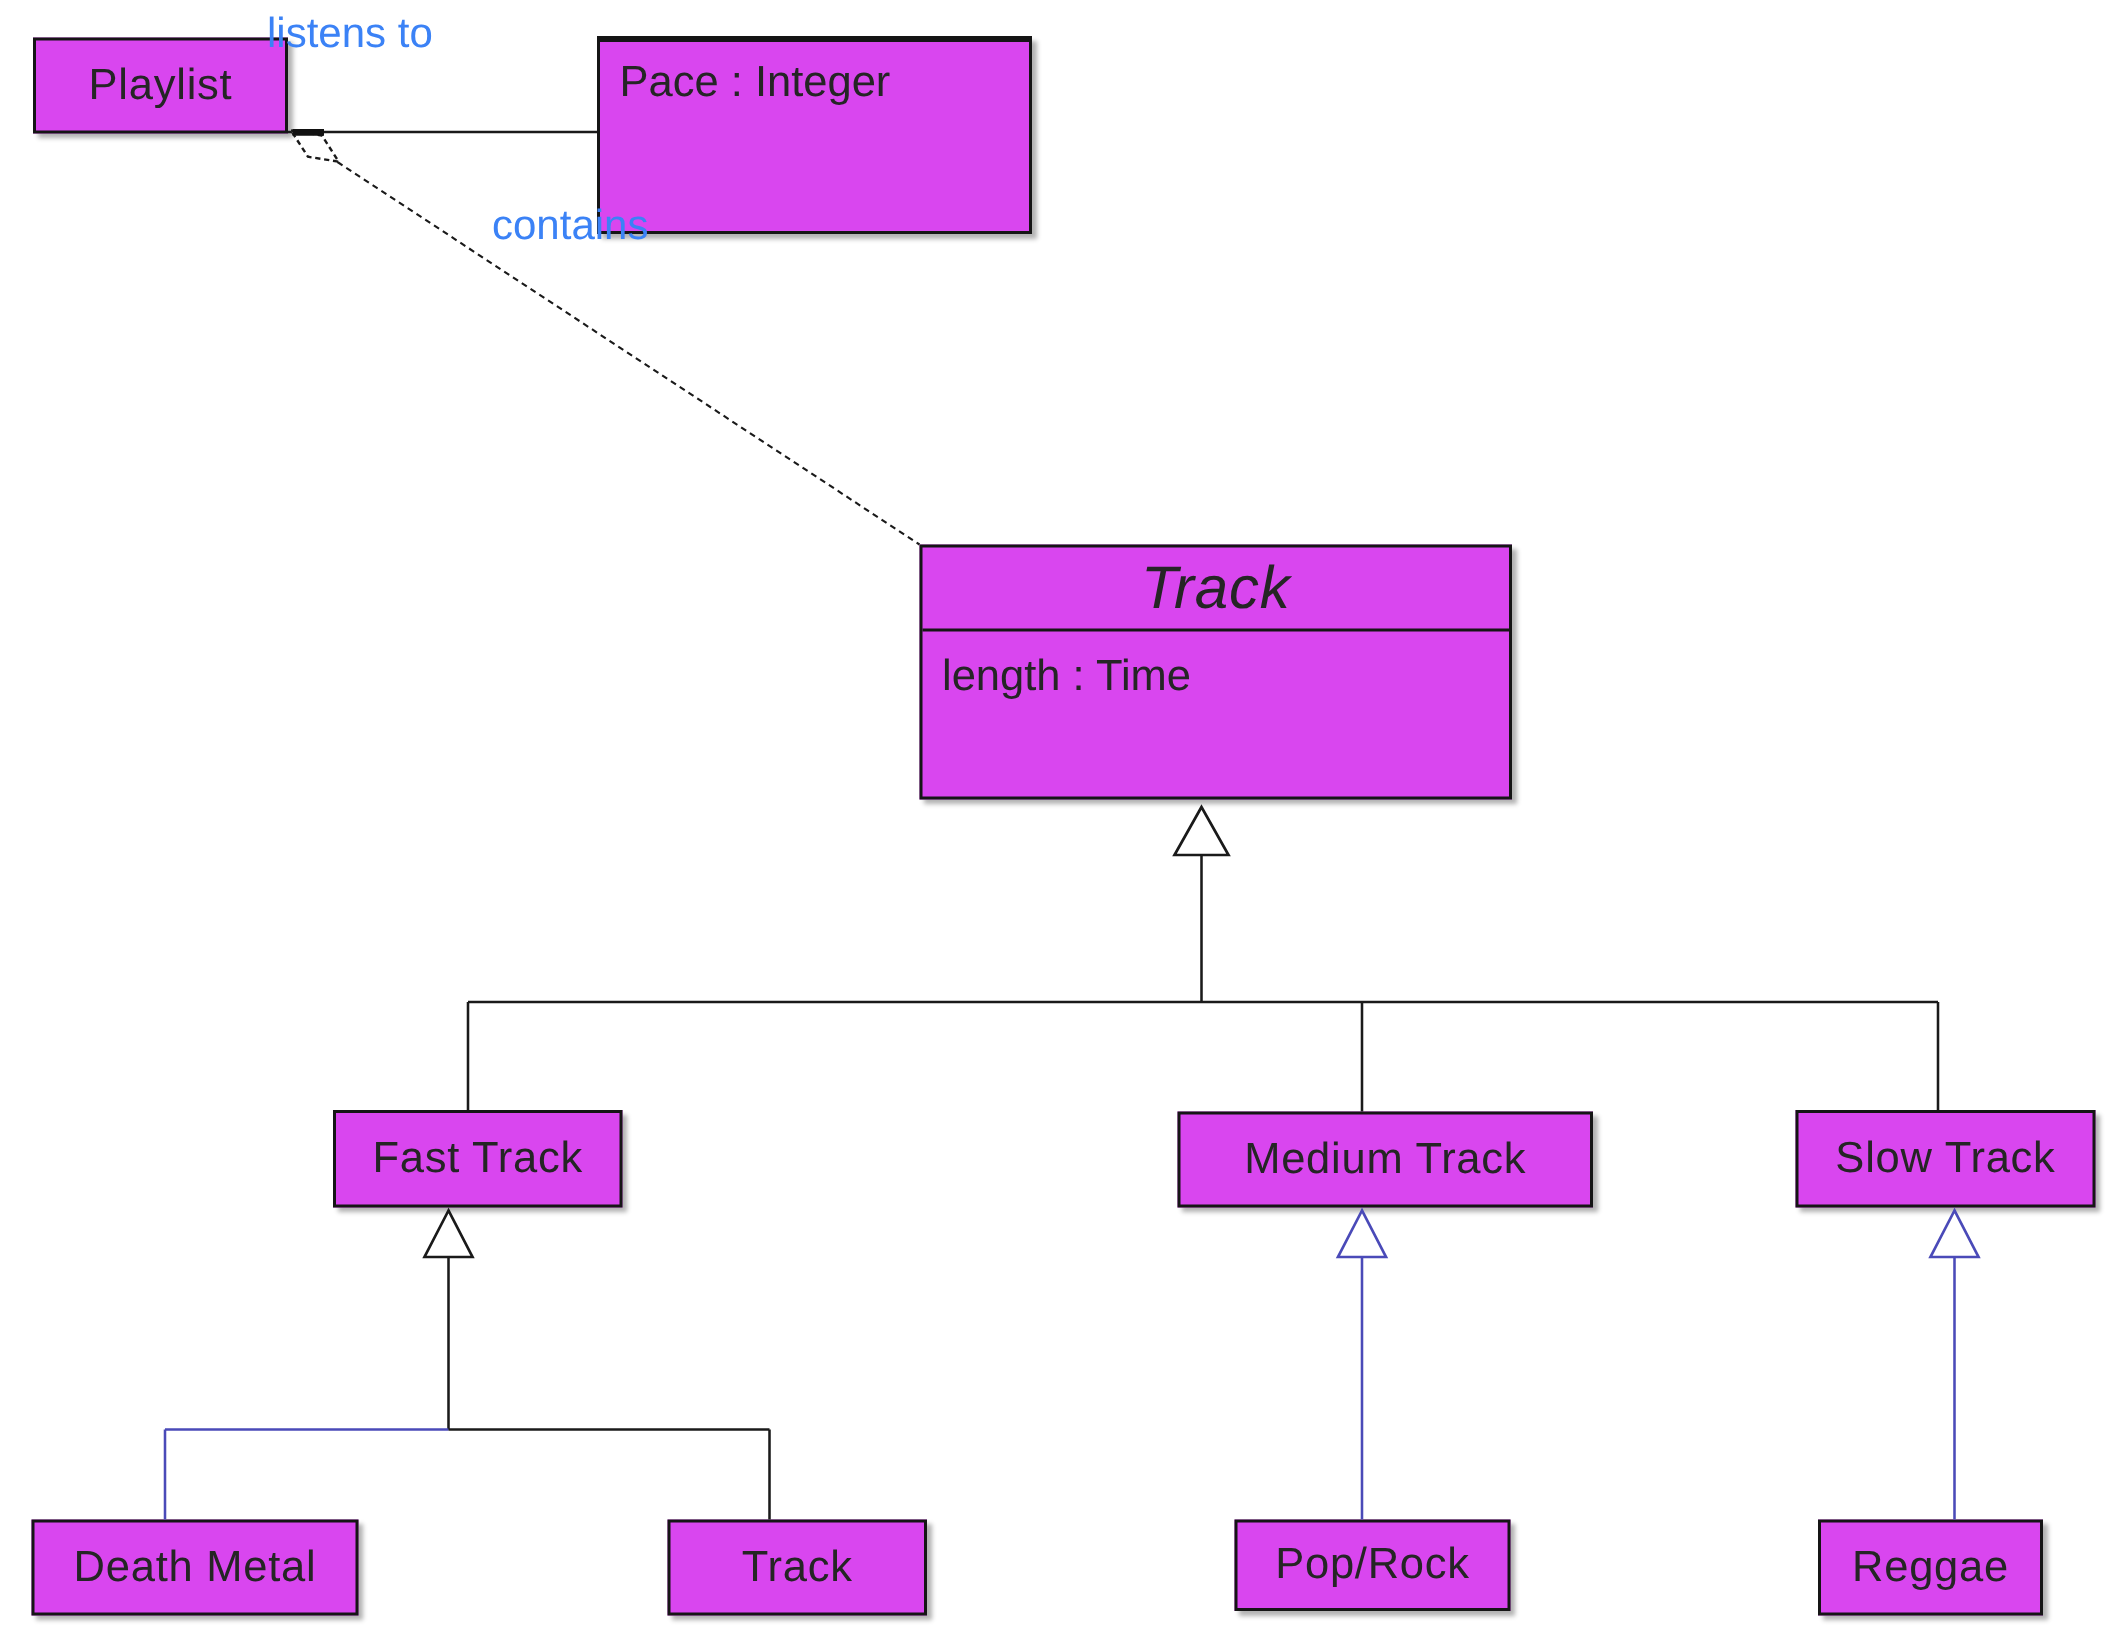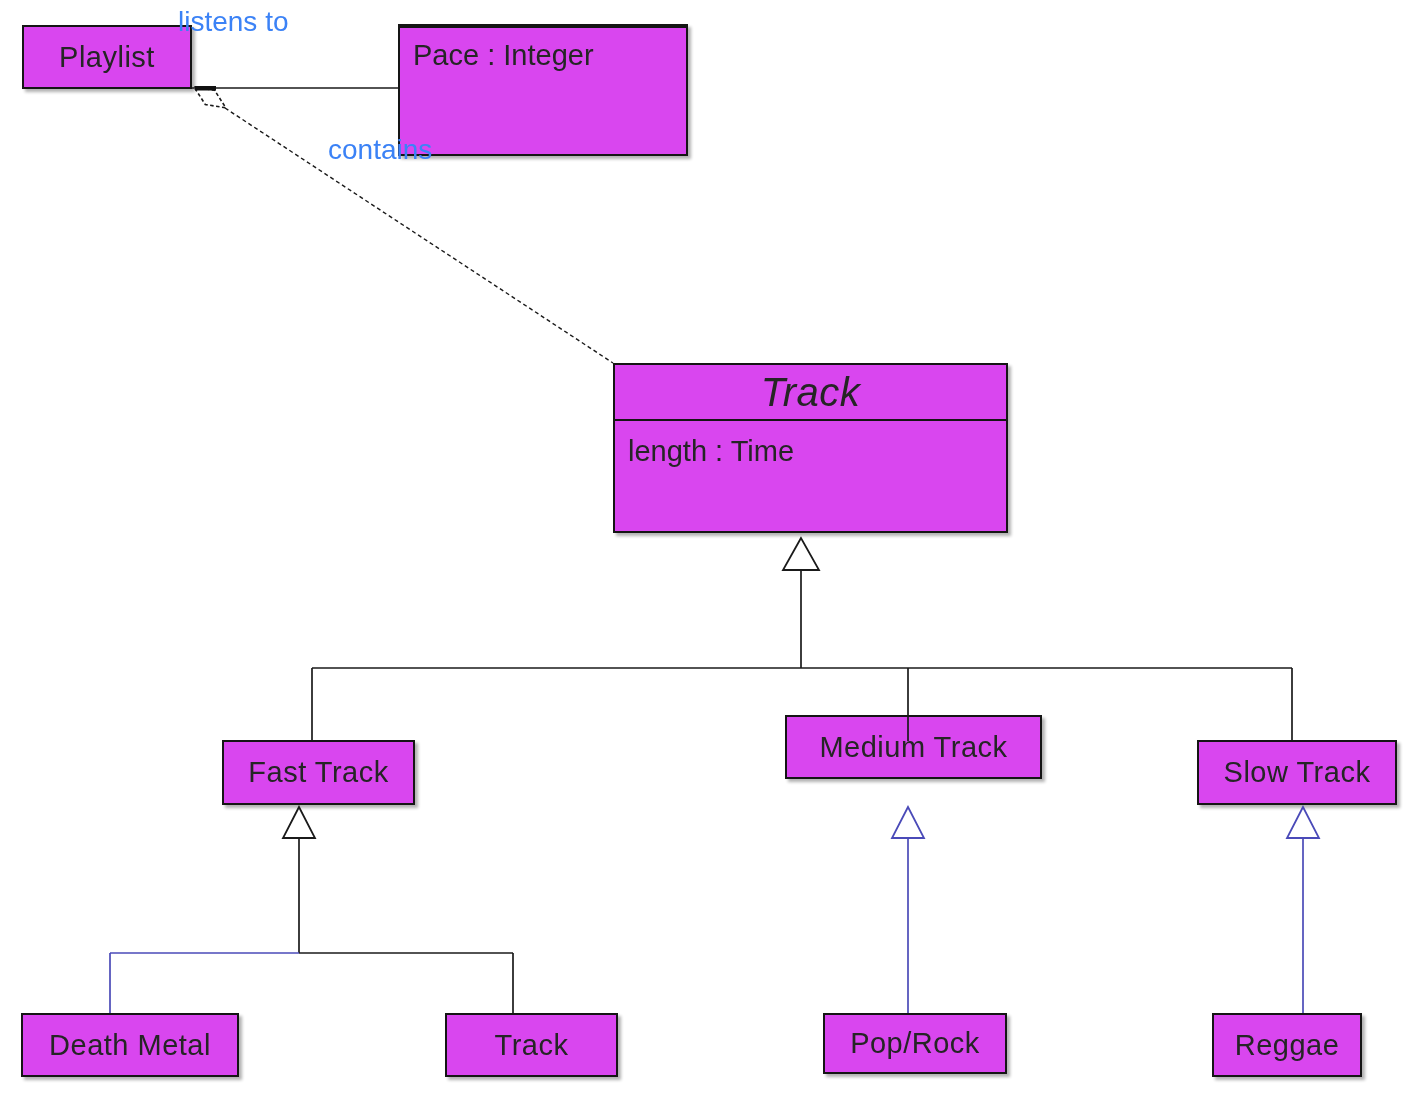--- a/index.html
+++ b/index.html
@@ -105,21 +105,21 @@
     <div class="uml-name compart italic" style="height:54px">Track</div>
     <div class="uml-attrs" style="padding-top:10px">
       <div class="uml-attr">length : Time</div>
     </div>
   </div>
 
   <div class="uml-class" style="left:222px;top:740px;width:193px;height:65px">
     <div class="uml-name" style="padding-bottom:8px">Fast Track</div>
   </div>
 
-  <div class="uml-class" style="left:785px;top:715px;width:257px;height:64px">
+  <div class="uml-class" style="left:785px;top:741px;width:277px;height:64px">
     <div class="uml-name" style="padding-bottom:8px">Medium Track</div>
   </div>
 
   <div class="uml-class" style="left:1197px;top:740px;width:200px;height:65px">
     <div class="uml-name" style="padding-bottom:8px">Slow Track</div>
   </div>
 
   <div class="uml-class" style="left:21px;top:1013px;width:218px;height:64px">
     <div class="uml-name" style="padding-bottom:12px">Death Metal</div>
   </div>

